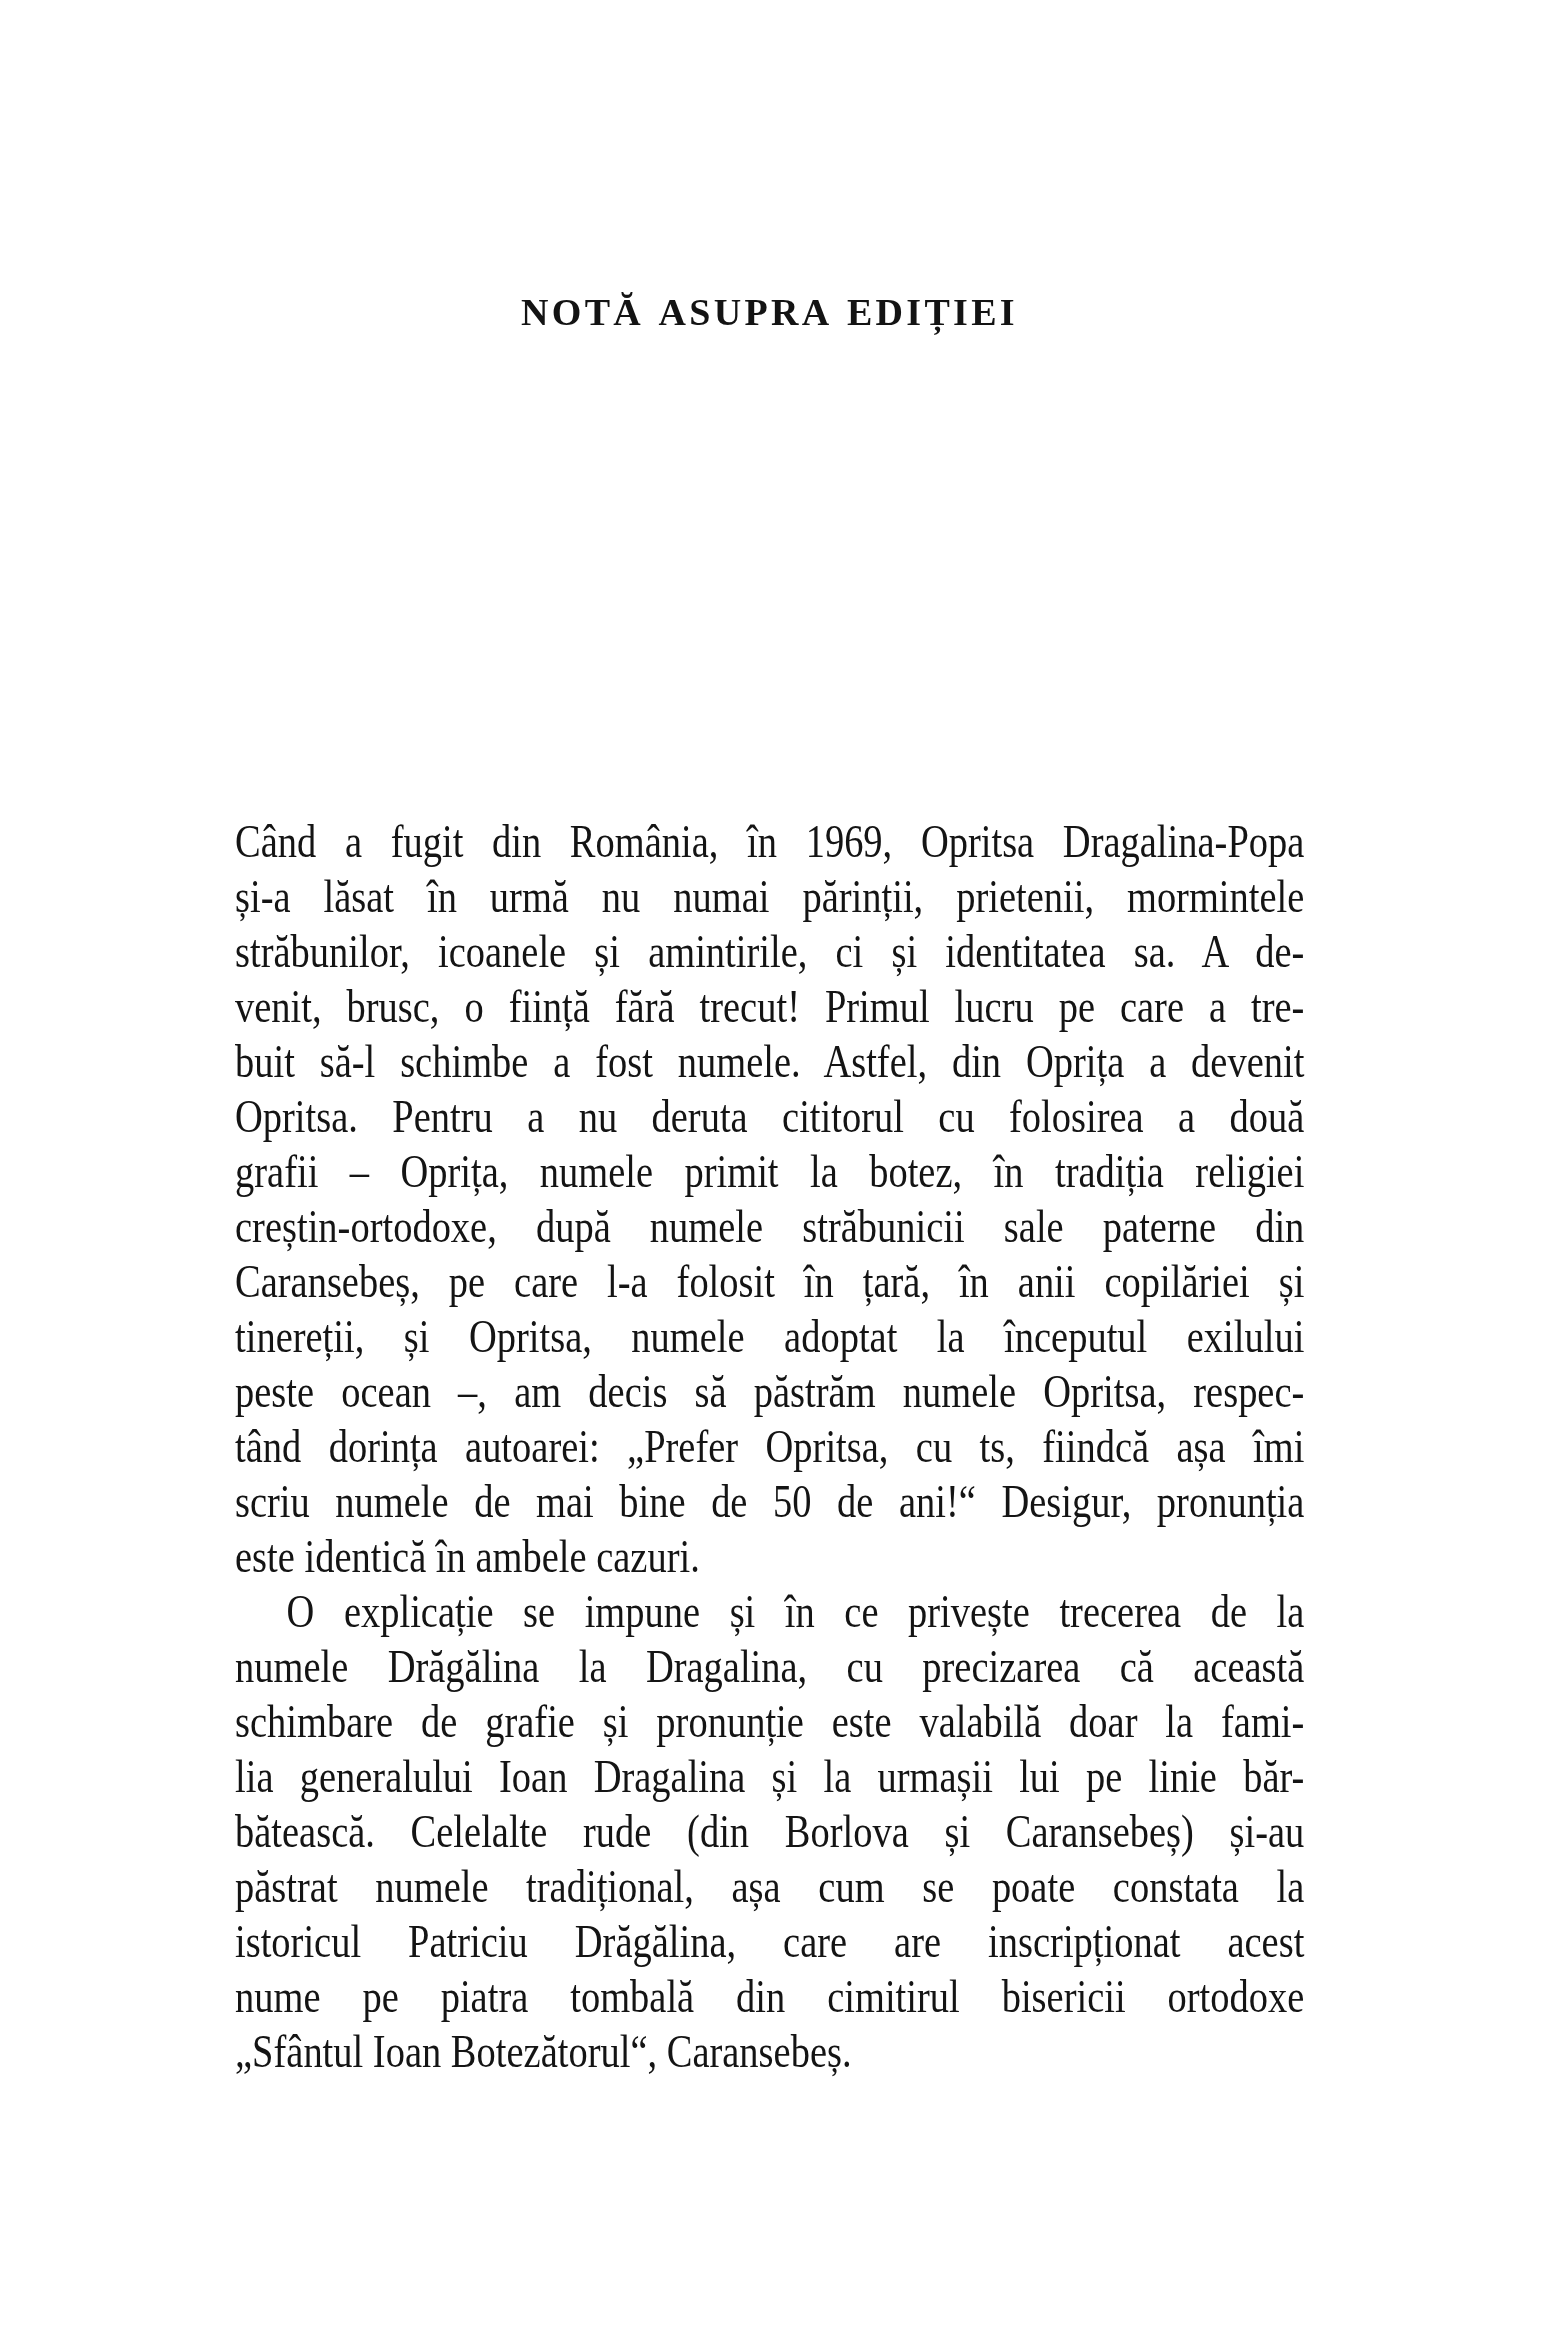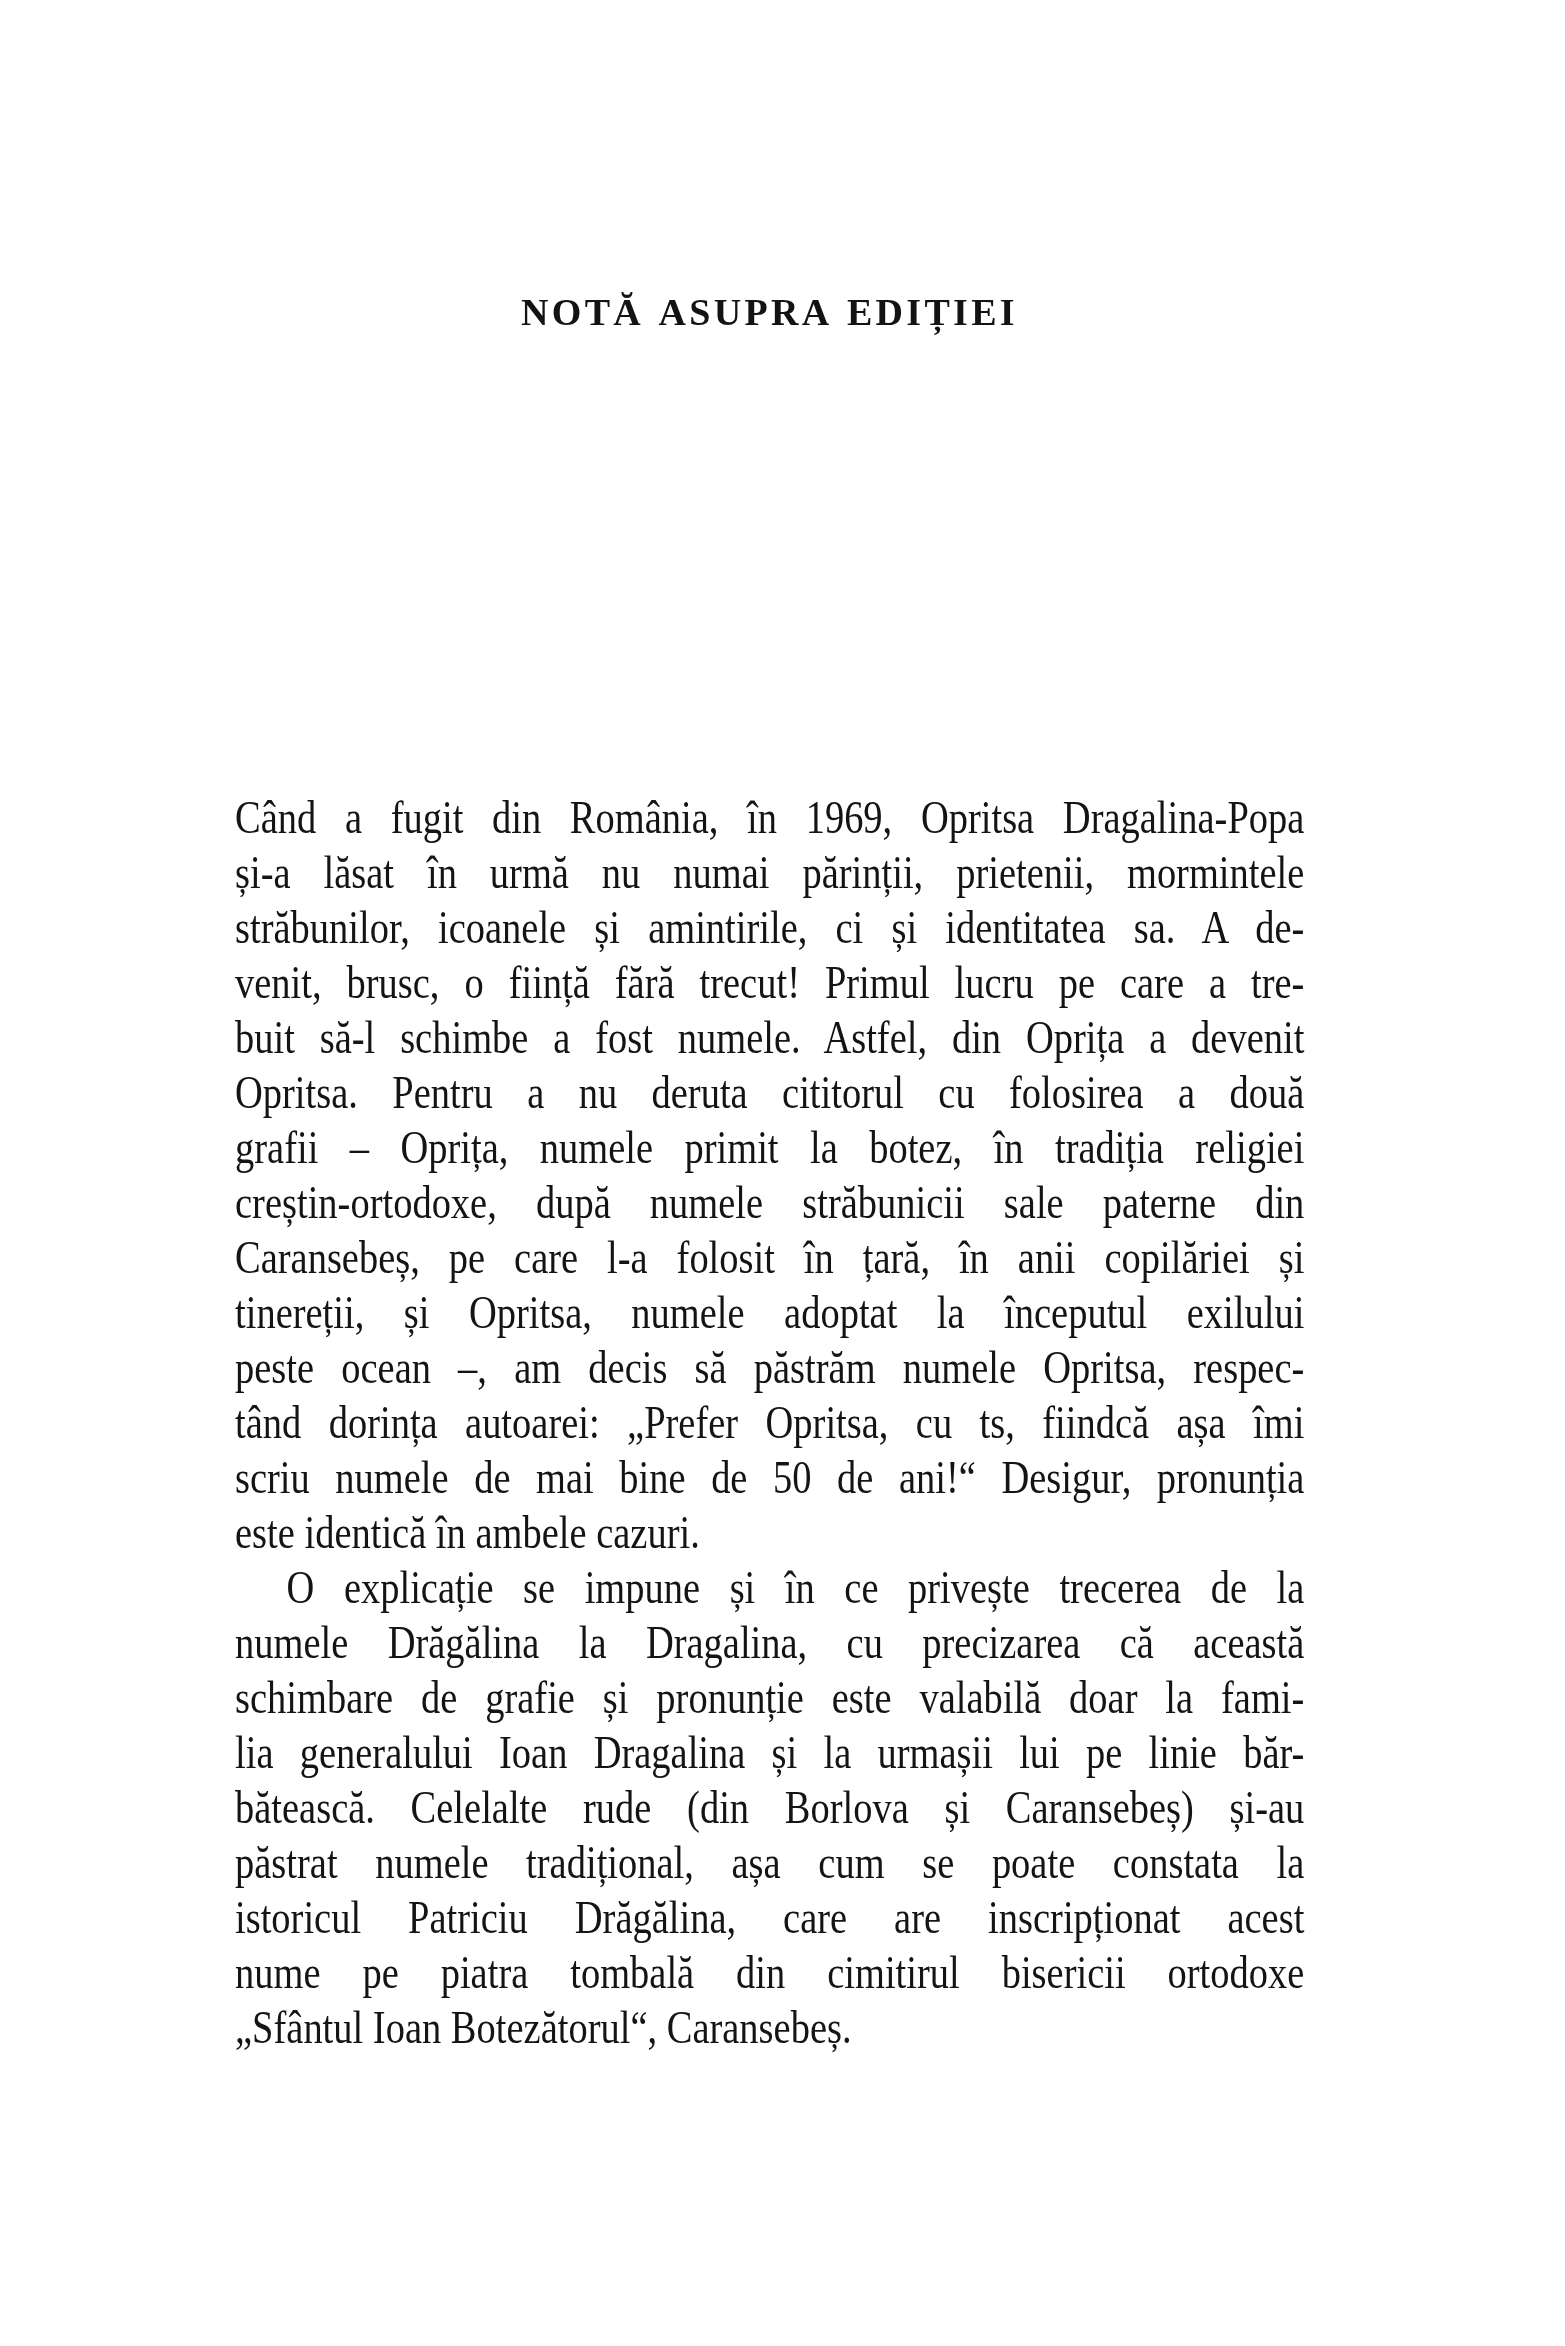--- a/index.html
+++ b/index.html
@@ -29,21 +29,21 @@
     font-weight: bold;
     letter-spacing: 3.3px;
     word-spacing: 3.8px;
     line-height: 45px;
     color: #131313;
     white-space: nowrap;
   }
   .textblock {
     position: absolute;
     left: 235px;
-    top: 790px;
+    top: 814px;
     width: 1069px;
   }
   
   .scale {
     width: 1306px;
     transform: scaleX(0.8188);
     transform-origin: 0 0;
   }
   .line {
     height: 55px;

